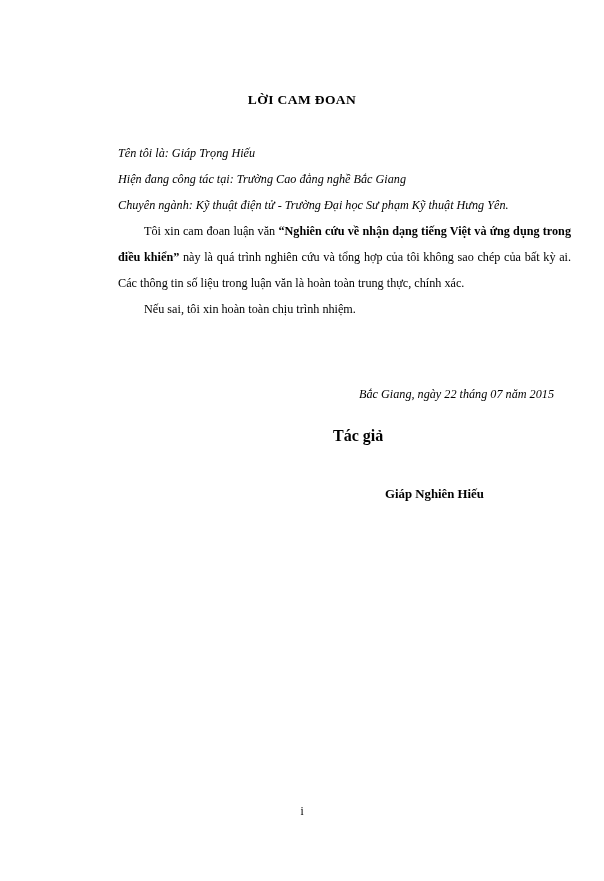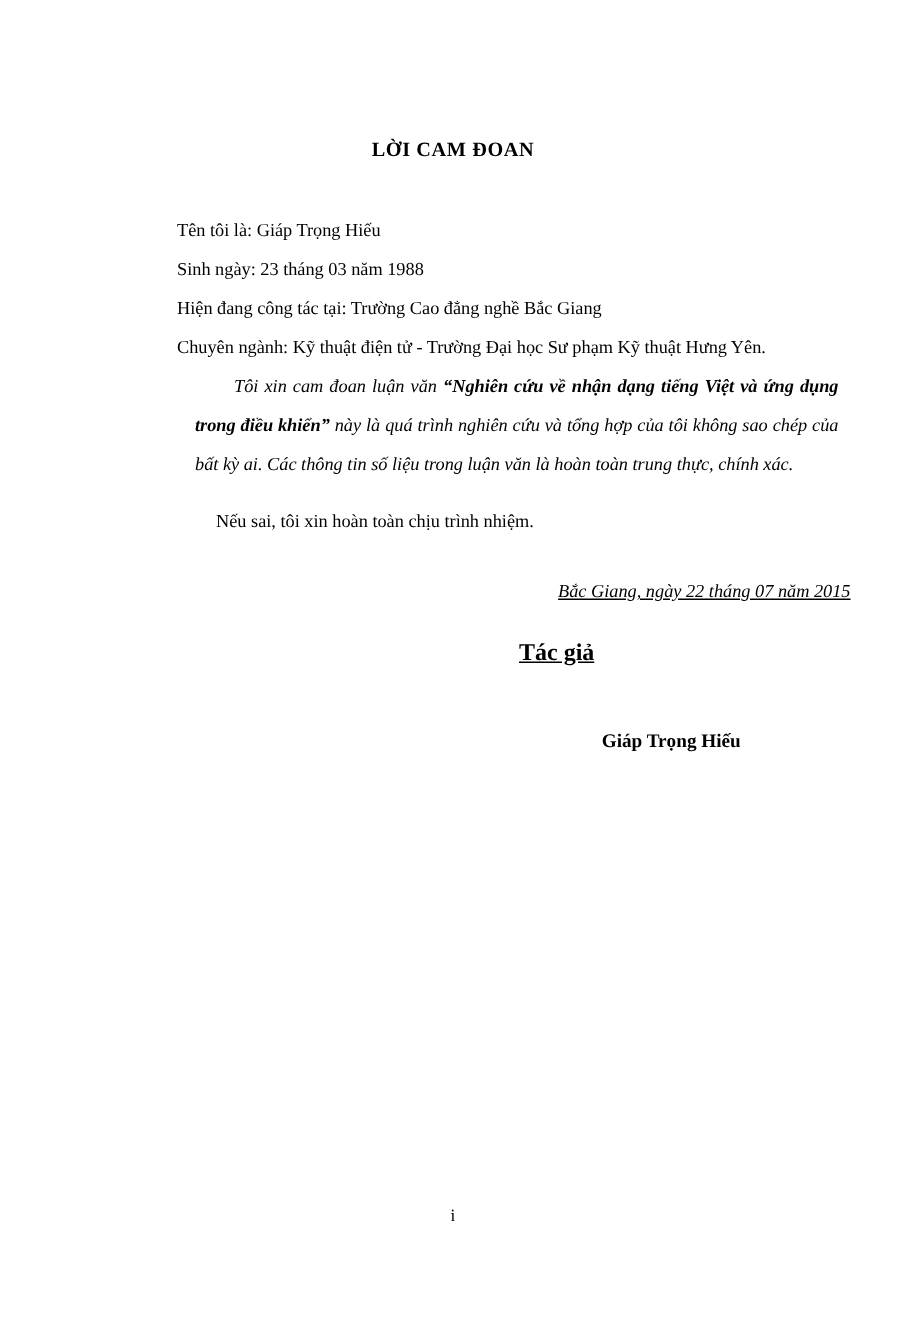--- a/index.html
+++ b/index.html
@@ -42,45 +42,44 @@
   .para {
     font-size: 12.2px;
     line-height: 26px;
     margin: 0;
     text-align: left;
   }
   .line-item {
     font-size: 12.2px;
     line-height: 26px;
     margin: 0;
+    font-style: italic;
   }
   .justified {
     text-align: justify;
     text-justify: inter-word;
     font-size: 12.2px;
     line-height: 26px;
-    margin: 12px;
-    font-style: italic;
+    margin: 0;
   }
   .oath-para {
     margin-top: 0;
   }
   .oath-first-indent {
     display: inline-block;
     width: 26px;
   }
   .bold {
     font-weight: bold;
   }
   .signature-block {
     position: absolute;
     top: 381px;
-    left: 118px;
+    left: 105px;
     width: 453px;
-    text-decoration: underline;
   }
   .date-line {
     text-align: right;
     font-style: italic;
     font-size: 12.2px;
     line-height: 26px;
     margin: 0;
     padding-right: 4px;
   }
   .author-label {
@@ -114,29 +113,28 @@
 </style>
 </head>
 <body>
 
 <div class="page">
 
   <h1 class="doc-title">LỜI CAM ĐOAN</h1>
 
   <div class="body-block">
     <p class="line-item">Tên tôi là: Giáp Trọng Hiếu</p>
-    <p class="line-item">Sinh ngày: 23 tháng 03 năm 1988</p>
     <p class="line-item">Hiện đang công tác tại: Trường  Cao đẳng nghề Bắc Giang</p>
     <p class="line-item">Chuyên ngành: Kỹ thuật điện tử - Trường Đại học Sư phạm Kỹ thuật Hưng Yên.</p>
 
     <p class="justified oath-para"><span class="oath-first-indent"></span><span>Tôi  xin  cam  đoan  luận  văn </span><span class="bold">“Nghiên cứu về nhận dạng tiếng Việt và ứng dụng trong điều khiển”</span><span> này là quá trình nghiên cứu và tổng hợp của tôi không sao chép của bất kỳ ai. Các thông tin số liệu  trong luận văn là hoàn toàn trung thực, chính xác.</span></p>
 
     <p class="para"><span class="oath-first-indent"></span><span>Nếu sai, tôi xin hoàn toàn chịu trình nhiệm.</span></p>
   </div>
 
   <div class="signature-block">
     <p class="date-line">Bắc Giang, ngày 22 tháng 07 năm 2015</p>
     <p class="author-label">Tác giả</p>
-    <p class="author-name">Giáp Trọng Hiếu</p>
+    <p class="author-name">Giáp Nghiên Hiếu</p>
   </div>
 
   <div class="page-number">i</div>
 </div>
 
 </body></html>

